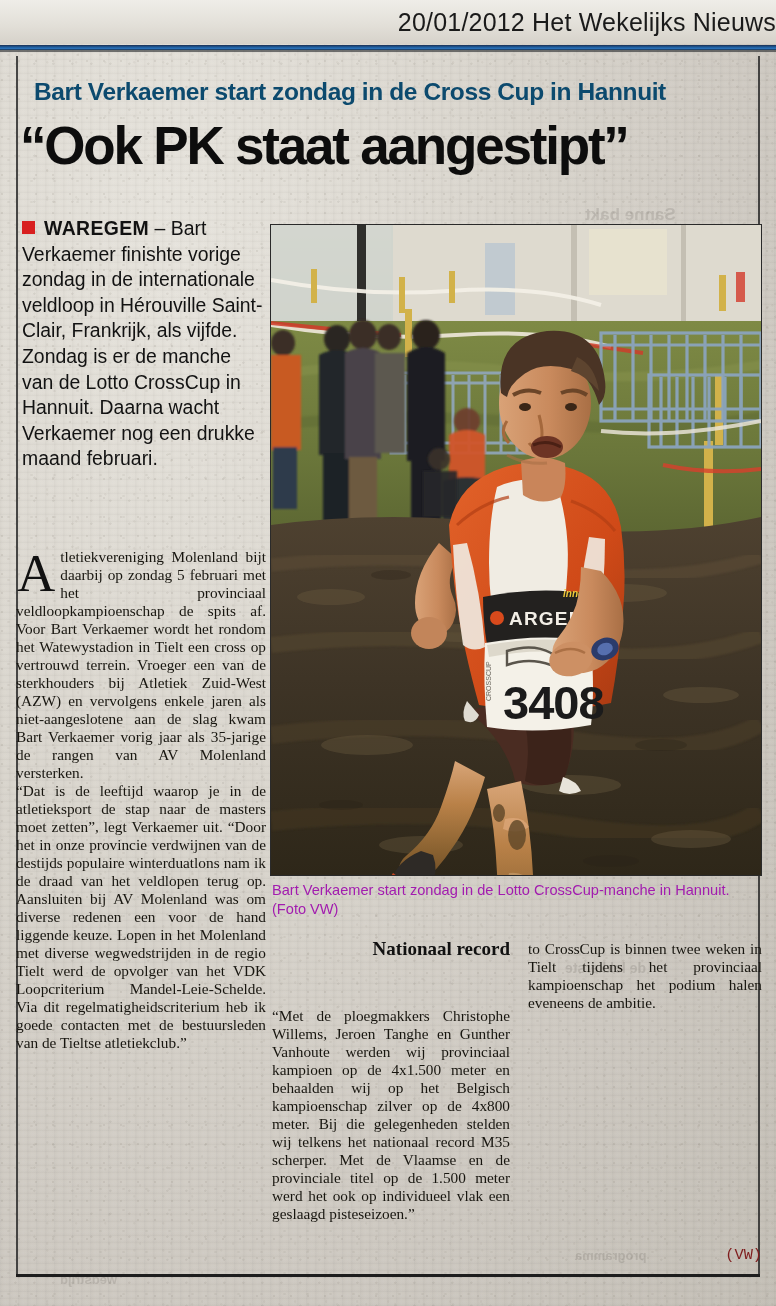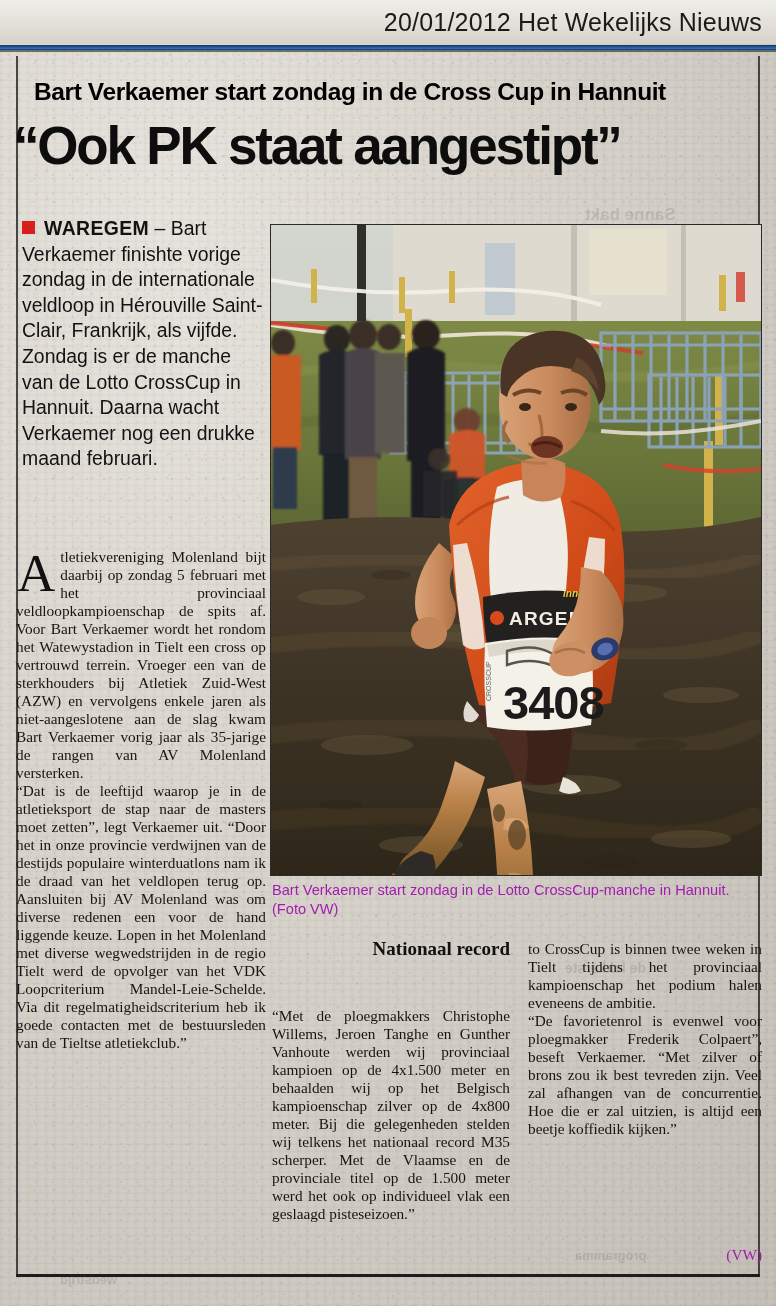--- a/index.html
+++ b/index.html
@@ -41,47 +41,47 @@
 
   
   .masthead{
     position:absolute;left:0;top:0;width:776px;height:44px;
     display:flex;align-items:center;justify-content:flex-end;
     background:linear-gradient(180deg,#efedE8 0%,#e3e0d9 55%,#d6d2ca 100%);
   }
   .masthead-text{
     font-family:"Liberation Sans", sans-serif;
     font-size:25px;font-weight:400;letter-spacing:.2px;
-    color:#1a1a1a;padding-right:14px;
+    color:#1a1a1a;
   }
   .rule-blue{
     position:absolute;left:0;top:45px;width:776px;height:5px;
     background:linear-gradient(180deg,#1b2f52 0%,#1f5fa0 45%,#2a6fb5 70%,#16304f 100%);
   }
   .rule-blue-thin{
     position:absolute;left:0;top:50px;width:776px;height:2px;
     background:#111418;opacity:.55;
   }
 
   
   .border-left{position:absolute;left:16px;top:56px;width:2px;height:1218px;background:#2b2b2b;opacity:.85;}
   .border-right{position:absolute;left:758px;top:56px;width:2px;height:1218px;background:#2b2b2b;opacity:.85;}
   .rule-bottom{position:absolute;left:16px;top:1274px;width:744px;height:3px;background:#1d1d1d;}
 
   
   .kicker{
     position:absolute;left:34px;top:78px;width:710px;
     font-family:"Liberation Sans", sans-serif;
-    font-size:24.5px;font-weight:700;color:#000000;
+    font-size:24.5px;font-weight:700;color:#0c4a6e;
     letter-spacing:-0.4px;white-space:nowrap;
   }
 
   
   .headline{
-    position:absolute;left:13px;top:118px;width:740px;
+    position:absolute;left:20px;top:118px;width:740px;
     font-family:"Liberation Sans", sans-serif;
     font-weight:700;font-size:53px;line-height:56px;
     letter-spacing:-2.2px;color:#0d0d0d;white-space:nowrap;
   }
 
   
   .lead{
     position:absolute;left:22px;top:216px;width:244px;
     font-family:"Liberation Sans", sans-serif;
     font-size:19.4px;line-height:25.6px;color:#121212;
@@ -111,22 +111,22 @@
   .col2{left:272px;top:962px;width:238px;margin-top:45px;}
   .col3{left:528px;top:940px;width:234px;}
 
   .subhead{
     position:absolute;left:272px;top:938px;width:238px;
     font-family:"Liberation Serif", serif;
     font-weight:700;font-size:19px;line-height:22px;color:#111;text-align:right;
   }
   .signoff{
     position:absolute;left:528px;top:1246px;width:234px;
-    text-align:right;font-family:Liberation Serif, serif;
-    font-size:15.3px;color:#a21caf;
+    text-align:right;font-family:Liberation Mono, monospace;
+    font-size:15.3px;color:#7f1d1d;
   }
 
   
   .photo{
     position:absolute;left:270px;top:224px;width:490px;height:650px;
     border:1px solid #2a2a2a;overflow:hidden;background:#3a3a32;
   }
   .photo svg{display:block;}
 
   
@@ -419,16 +419,15 @@
 </div>
 
 <div class="subhead">Nationaal record</div>
 
 <div class="col col2">
   <p>“Met de ploegmakkers Christophe Willems, Jeroen Tanghe en Gunther Vanhoute werden wij provinciaal kampioen op de 4x1.500 meter en behaalden wij op het Belgisch kampioenschap zilver op de 4x800 meter. Bij die gelegenheden stelden wij telkens het nationaal record M35 scherper. Met de Vlaamse en de provinciale titel op de 1.500 meter werd het ook op individueel vlak een geslaagd pisteseizoen.”</p>
 </div>
 
 <div class="col col3">
   <p>to CrossCup is binnen twee weken in Tielt tijdens het provinciaal kampioenschap het podium halen eveneens de ambitie.</p>
-  <p>“De favorietenrol is evenwel voor ploegmakker Frederik Colpaert”, beseft Verkaemer. “Met zilver of brons zou ik best tevreden zijn. Veel zal afhangen van de concurrentie. Hoe die er zal uitzien, is altijd een beetje koffiedik kijken.”</p>
 </div>
 
 <div class="signoff">(VW)</div>
 
 </body></html>

